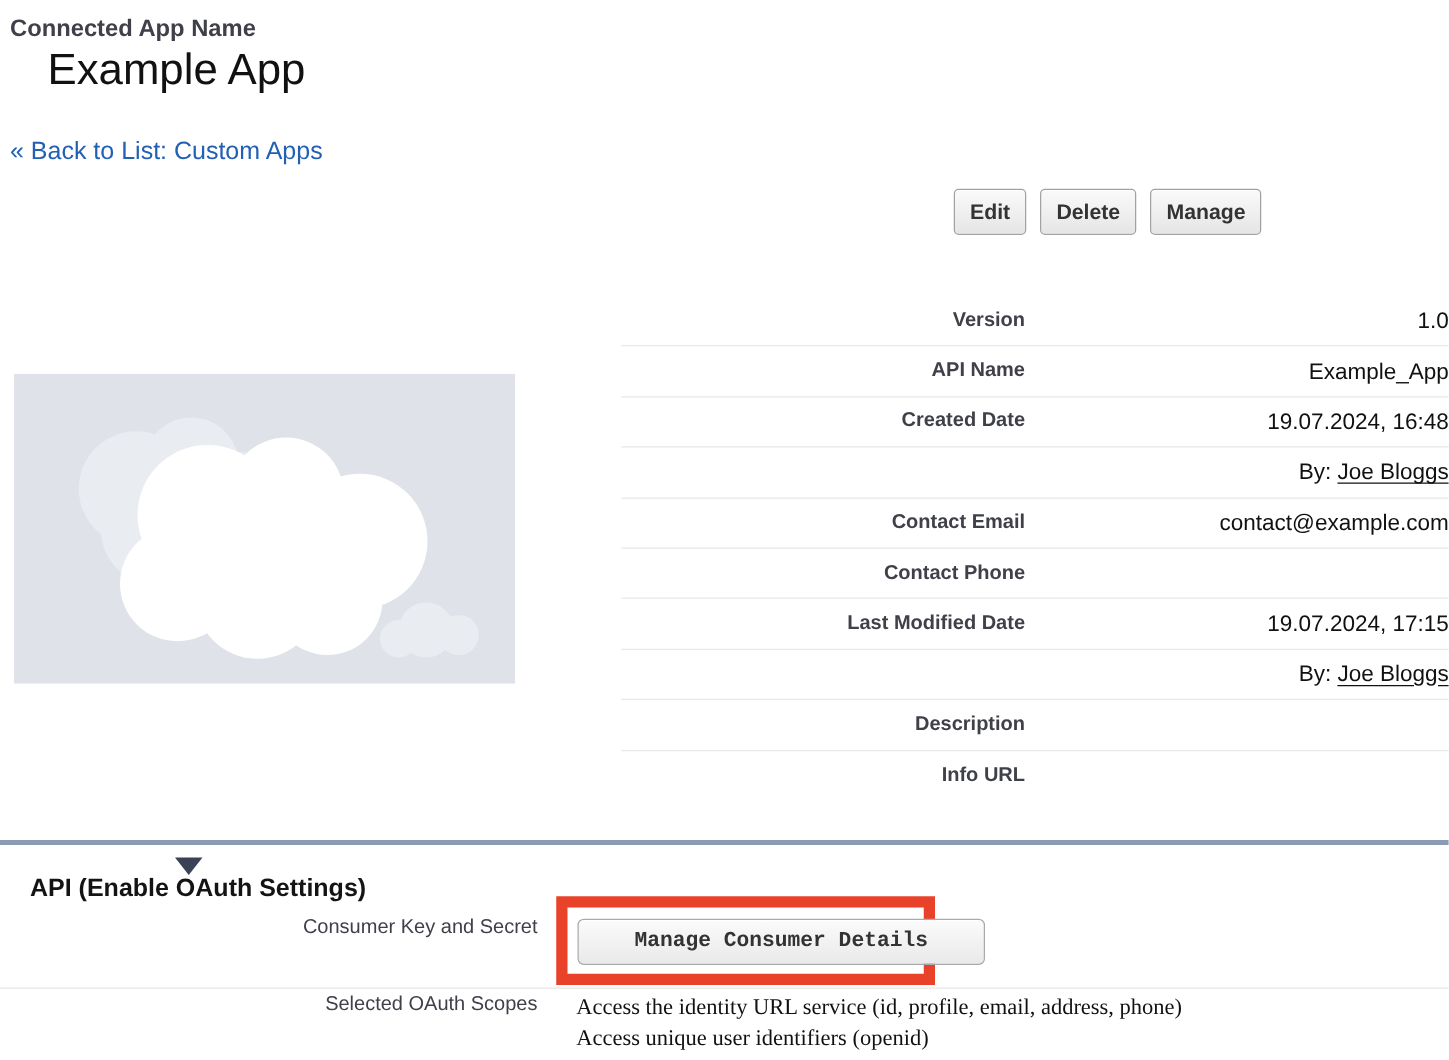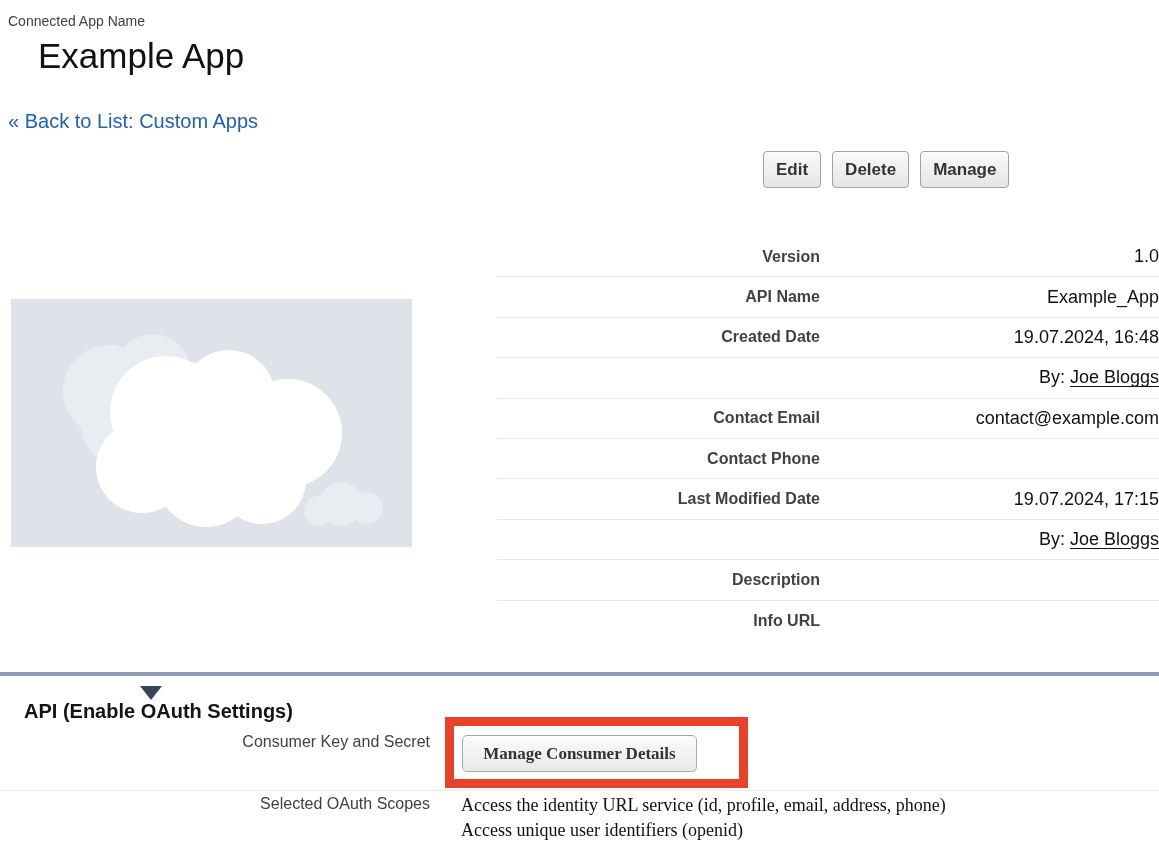--- a/index.html
+++ b/index.html
@@ -10,21 +10,21 @@
     --red:#e8432a;
     --text:#161616;
   }
   *{margin:0;padding:0;box-sizing:border-box;}
   html,body{background:#fff;}
   body{
     width:1159px;height:848px;position:relative;overflow:hidden;
     font-family:"Liberation Sans","DejaVu Sans",sans-serif;color:var(--text);
   }
   
-  .entity-label{position:absolute;left:8px;top:13px;font-size:14px;font-weight:normal;color:var(--label-gray);}
+  .entity-label{position:absolute;left:8px;top:13px;font-size:19px;font-weight:bold;color:var(--label-gray);}
   .page-title{position:absolute;left:6px;top:36px;font-size:35px;font-weight:normal;color:#111;letter-spacing:0;margin-left:32px;}
   .back-link{position:absolute;left:8px;top:110px;font-size:20px;color:var(--link-blue);text-decoration:none;cursor:pointer;}
   
   .toolbar{position:absolute;left:763px;top:151px;display:flex;gap:11px;justify-content:space-between;}
   .sf-btn{
     height:37px;padding:0 12px;font-family:inherit;font-size:17px;font-weight:bold;color:#333;
     background:linear-gradient(#fafafa,#e5e5e5);
     border:1px solid #a2a2a2;border-radius:4px;
     box-shadow:inset 0 1px 0 rgba(255,255,255,.9);
     cursor:pointer;
@@ -44,22 +44,22 @@
   .tri-down{width:0;height:0;border-left:11px solid transparent;border-right:11px solid transparent;border-top:14px solid #3a4356;margin-top:2px;cursor:pointer;}
   .section-title{margin-left:15px;font-size:20px;font-weight:bold;color:#141414;}
   .side-label{position:absolute;left:0;width:430px;text-align:right;font-size:16px;font-weight:normal;color:var(--label-gray);}
   .consumer-label{top:733px;}
   .scopes-label{top:795px;}
   .annotation-box{
     position:absolute;left:445px;top:717px;width:303px;height:71px;
     border:9px solid var(--red);background:transparent;z-index:5;
   }
   .manage-btn{
-    position:absolute;left:8px;top:9px;width:235px;height:37px;
-    font-family:Liberation Serif, serif;font-size:17px;font-weight:bold;color:#333;
+    position:absolute;left:8px;top:9px;width:326px;height:37px;
+    font-family:Liberation Mono, monospace;font-size:17px;font-weight:bold;color:#333;
     background:linear-gradient(#fbfbfb,#e9e9e9);
     border:1px solid #aaa;border-radius:5px;
     box-shadow:inset 0 1px 0 rgba(255,255,255,.9);
     cursor:pointer;white-space:nowrap;
   }
   .bottom-line{position:absolute;left:0;top:790px;width:1159px;height:1px;background:var(--row-line);z-index:1;}
   .scopes-values{position:absolute;left:461px;top:793px;font-size:18px;line-height:25px;color:#111;z-index:2;font-family:Liberation Serif, serif;}
 </style>
 </head>
 <body>

